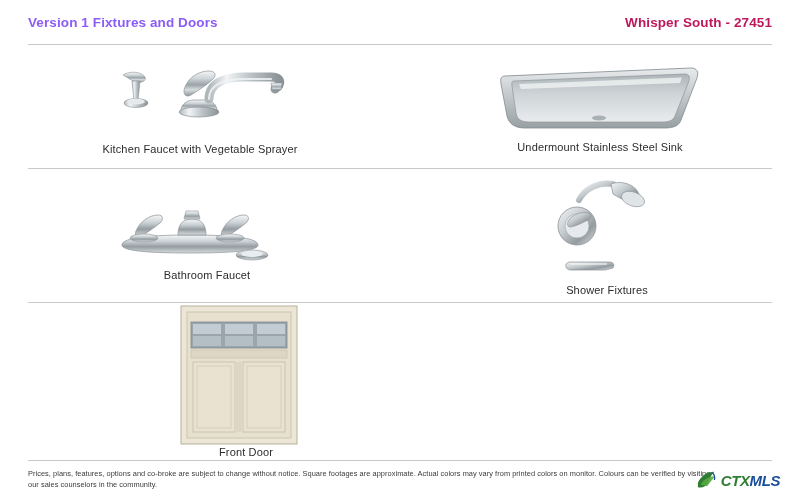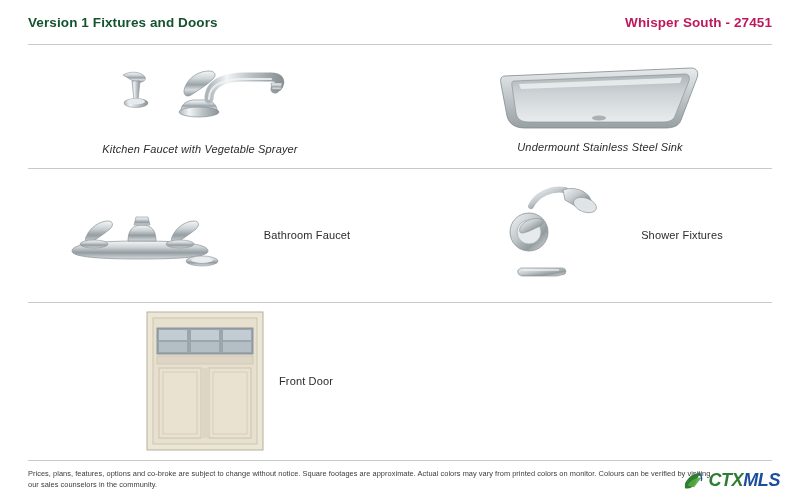--- a/index.html
+++ b/index.html
@@ -31,21 +31,21 @@
     box-sizing: border-box;
     padding: 0 28px;
     display: flex;
     align-items: center;
     justify-content: space-between;
   }
   .header-title {
     font-size: 13.5px;
     font-weight: bold;
     letter-spacing: 0.1px;
-    color: #14532d;
+    color: #8b5cf6;
   }
   .header-sub {
     font-size: 13.5px;
     font-weight: bold;
     letter-spacing: 0.1px;
     color: #be185d;
   }
   .rule {
     position: absolute;
     left: 28px;
@@ -58,31 +58,32 @@
   .rule.r3 { top: 302px; }
   .rule.r4 { top: 460px; }
 
   
   .row {
     position: absolute;
     left: 0;
     width: 800px;
     display: flex;
   }
-  .row-1 { top: 46px; height: 120px; font-style: italic; }
+  .row-1 { top: 46px; height: 120px; }
   .row-2 { top: 170px; height: 130px; }
   .row-3 { top: 304px; height: 154px; padding-left: 39px; }
 
   .cell {
     width: 400px;
     height: 100%;
     position: relative;
     display: flex;
     align-items: center;
     justify-content: center;
+    flex-direction: column;
   }
   .cell-stack {
     flex-direction: column;
   }
   .caption {
     font-size: 11px;
     color: #2b2b2b;
     letter-spacing: 0.15px;
     white-space: nowrap;
   }
@@ -112,21 +113,21 @@
     top: 470px;
     display: flex;
     align-items: center;
     gap: 3px;
   }
   .mls-bird {
     width: 22px;
     height: 20px;
   }
   .mls-text {
-    font-size: 18px;
+    font-size: 15px;
     font-weight: bold;
     font-style: italic;
     color: #1b4f9c;
     letter-spacing: -0.4px;
   }
   .mls-text .tx { color: #2f7d32; }
 </style>
 </head>
 <body>
 

